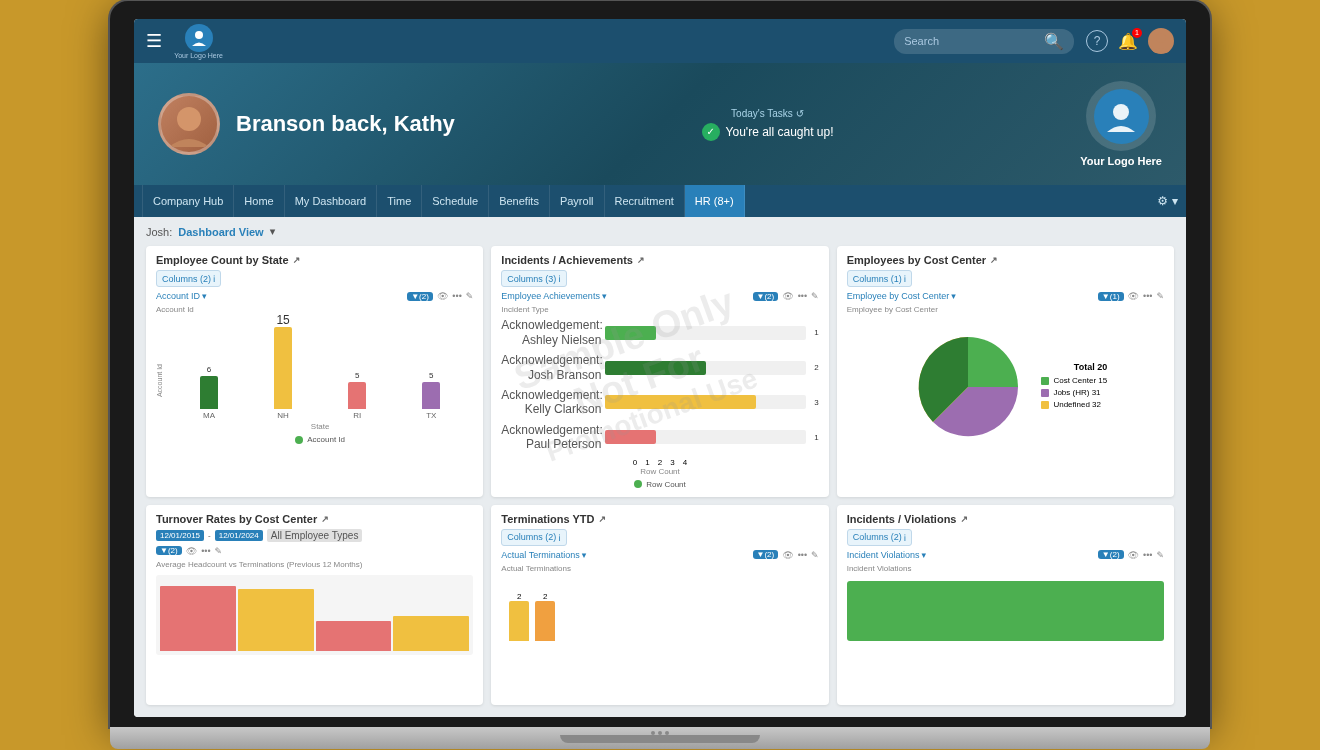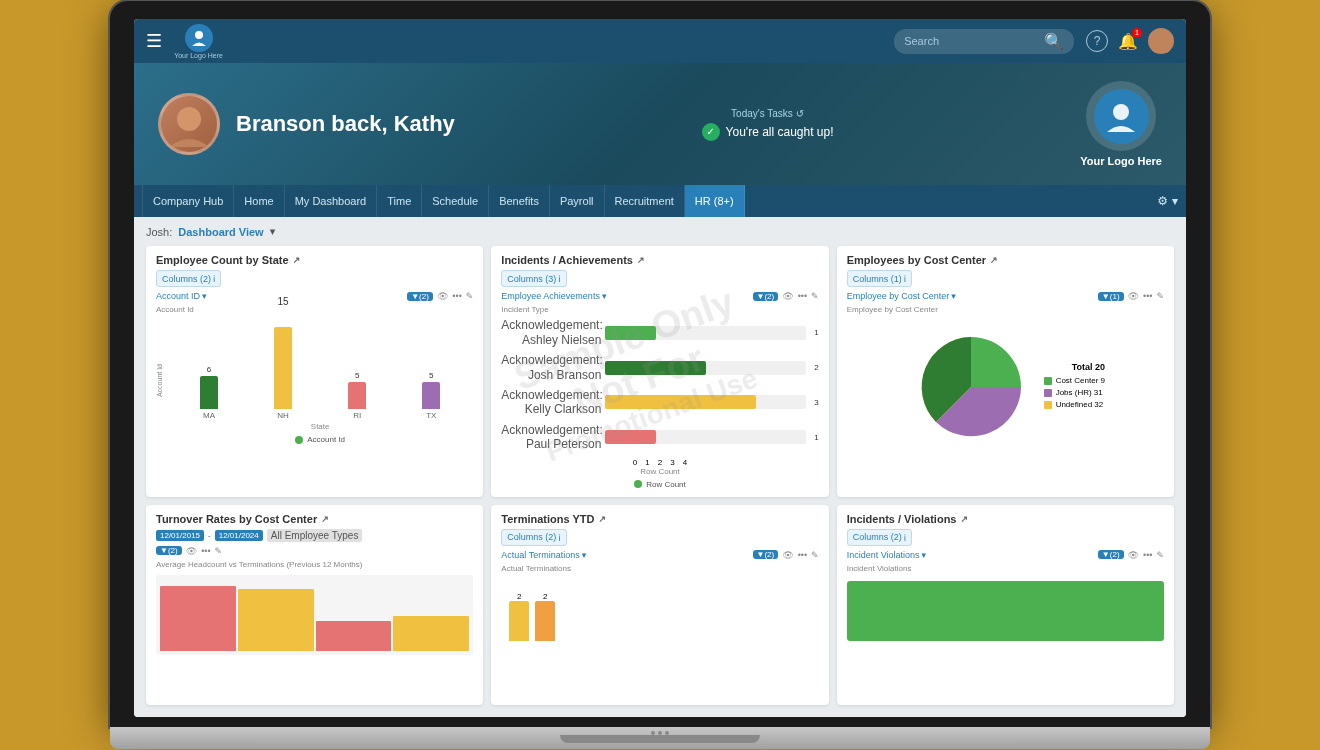--- a/index.html
+++ b/index.html
@@ -624,21 +624,21 @@
             <div style="display:flex;align-items:stretch;gap:4px;">
               <div style="writing-mode:vertical-rl;transform:rotate(180deg);font-size:7px;color:#888;align-self:center;">Account Id</div>
               <div style="flex:1;">
                 <div class="bar-chart">
                   <div class="bar-group">
                     <span style="font-size:8px;color:#333;margin-bottom:2px;">6</span>
                     <div class="bar" style="height:33px;background:#2e7d32;"></div>
                     <span class="bar-label">MA</span>
                   </div>
                   <div class="bar-group">
-                    <span style="font-size:10px;color:#333;margin-bottom:20px;">15</span>
+                    <span style="font-size:12px;color:#333;margin-bottom:0;">15</span>
                     <div class="bar" style="height:82px;background:#f0c040;"></div>
                     <span class="bar-label">NH</span>
                   </div>
                   <div class="bar-group">
                     <span style="font-size:8px;color:#333;margin-bottom:2px;">5</span>
                     <div class="bar" style="height:27px;background:#e57373;"></div>
                     <span class="bar-label">RI</span>
                   </div>
                   <div class="bar-group">
                     <span style="font-size:8px;color:#333;margin-bottom:2px;">5</span>
@@ -760,21 +760,21 @@
 
                 <path d="M65,65 L65,15 A50,50 0 0,0 30,100 Z" fill="#2e7d32"></path>
               </svg>
               <div class="pie-legend">
                 <div style="font-size:9px;font-weight:bold;margin-bottom:4px;">
                   <span>Total</span>
                   <span>20</span>
                 </div>
                 <div class="pie-legend-item">
                   <span class="pie-dot" style="background:#4caf50;"></span>
-                  <span style="font-size:8px;">Cost Center 9</span>
+                  <span style="font-size:8px;">Cost Center 15</span>
                 </div>
                 <div class="pie-legend-item">
                   <span class="pie-dot" style="background:#9c6db0;"></span>
                   <span style="font-size:8px;">Jobs (HR) 31</span>
                 </div>
                 <div class="pie-legend-item">
                   <span class="pie-dot" style="background:#f0c040;"></span>
                   <span style="font-size:8px;">Undefined 32</span>
                 </div>
               </div>

